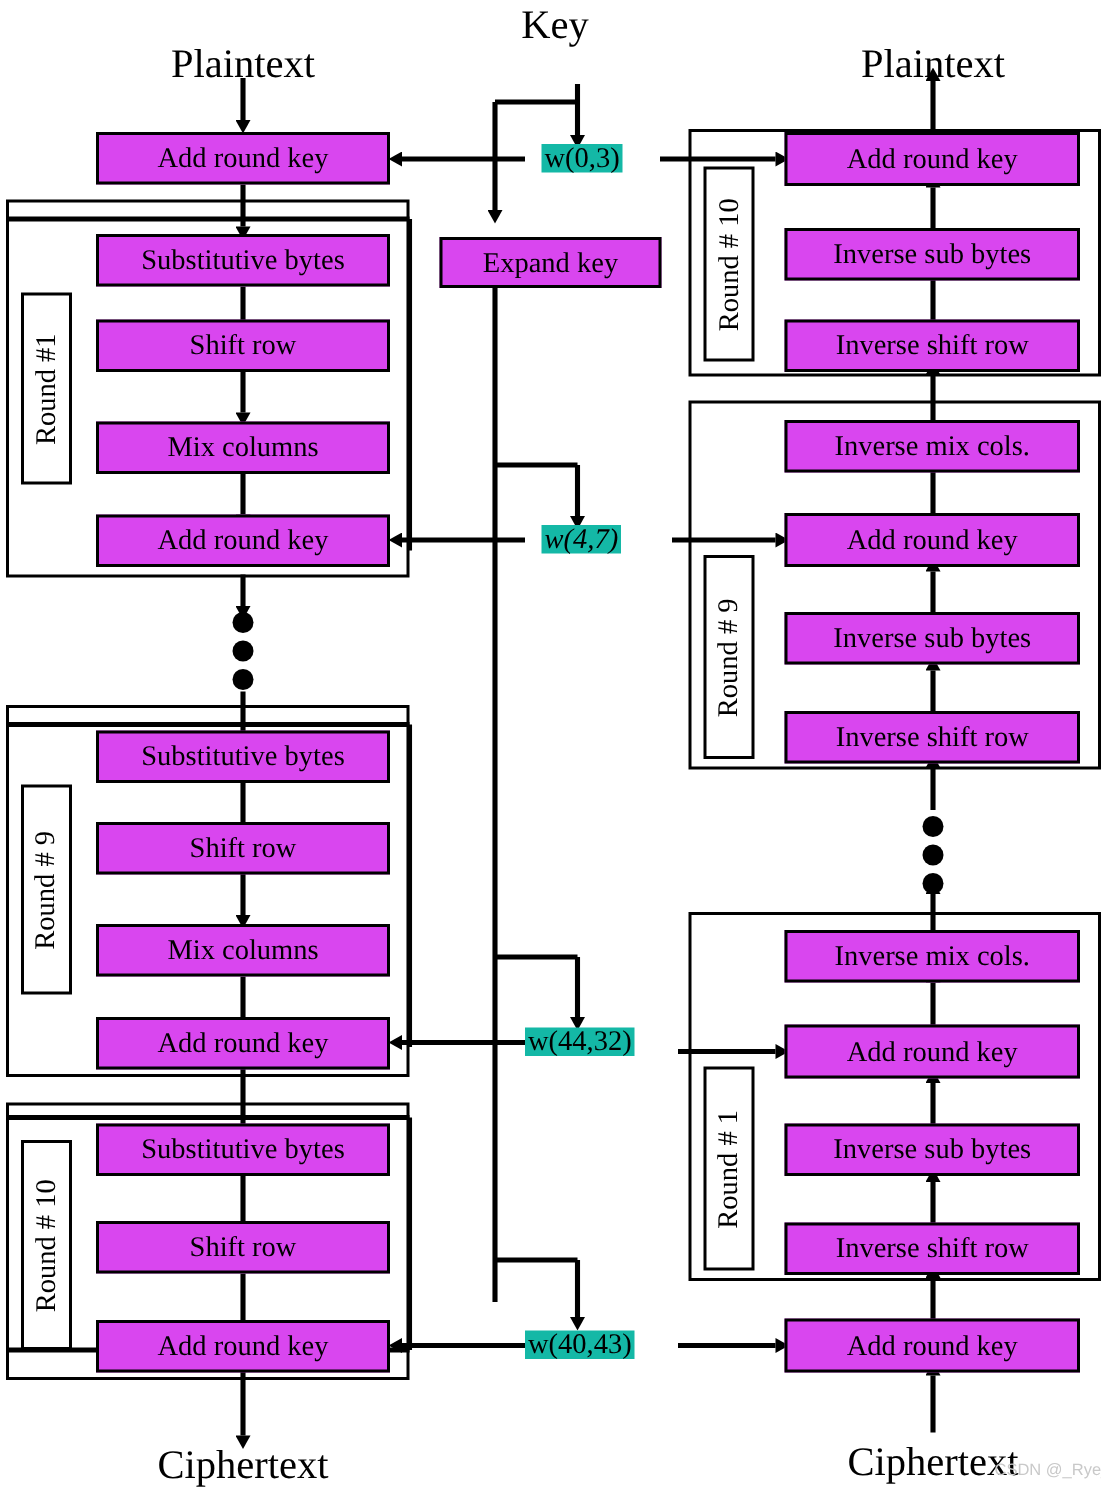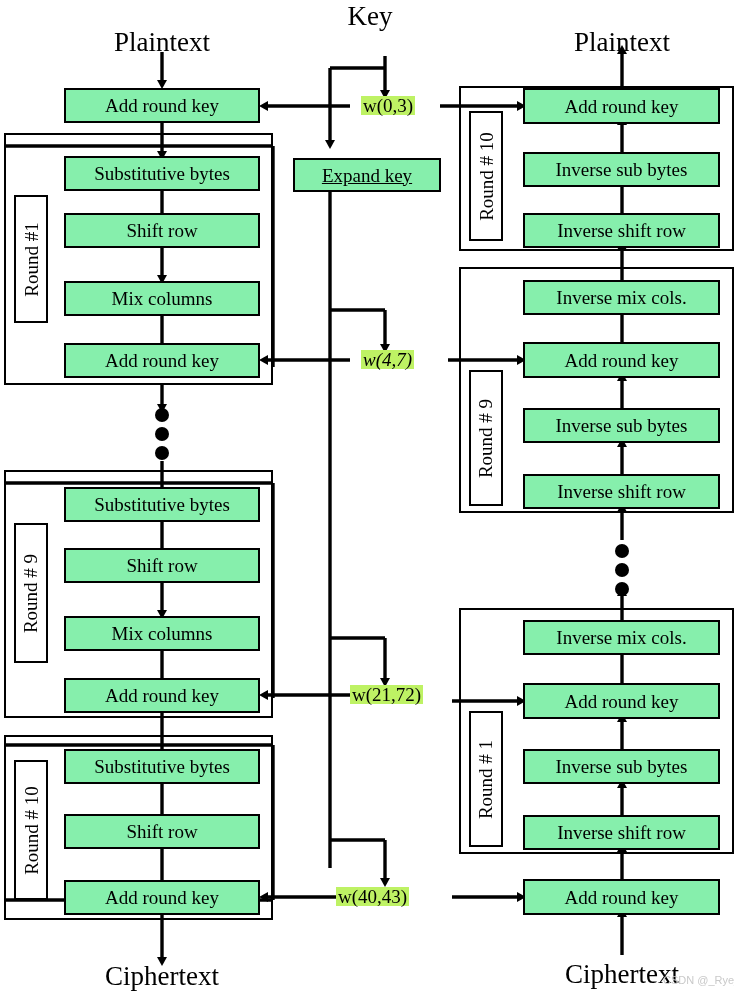--- a/index.html
+++ b/index.html
@@ -27,21 +27,21 @@
     font-size: 27px;
     line-height: 1;
     white-space: nowrap;
     color: #000;
   }
   .lbl.c { transform: translateX(-50%); }
   .opbox {
     position: absolute;
     box-sizing: border-box;
     border: 2.5px solid #000;
-    background: #86efac;
+    background: #d946ef;
     display: flex;
     align-items: center;
     justify-content: center;
     font-size: 19px;
     line-height: 1;
     white-space: nowrap;
   }
   .roundouter {
     position: absolute;
     box-sizing: border-box;
@@ -62,21 +62,21 @@
     transform: rotate(-90deg);
     white-space: nowrap;
     font-size: 19px;
     line-height: 1;
   }
   .keylbl {
     position: absolute;
     font-size: 19px;
     line-height: 1;
     white-space: nowrap;
-    background: #bef264;
+    background: #14b8a6;
     padding: 0 2px;
   }
   .watermark {
     position: absolute;
     font-size: 11px;
     color: #c9c9c9;
     white-space: nowrap;
     font-family: "Liberation Sans", sans-serif;
   }
 </style>
@@ -222,26 +222,26 @@
   <div class="roundouter" style="left:4px; top:735px; width:269px; height:185px;"></div>
   <div class="roundtag" style="left:14px; top:760px; width:34px; height:140px;">
     <span>Round # 10</span>
   </div>
   <div class="opbox" style="left:64px; top:749px; width:196px; height:35px;">Substitutive bytes</div>
   <div class="opbox" style="left:64px; top:814px; width:196px; height:35px;">Shift row</div>
   <div class="opbox" style="left:64px; top:880px; width:196px; height:35px;">Add round key</div>
 
   <div class="lbl c" style="left:162px; top:963px;">Ciphertext</div>
 
-  <div class="opbox" style="left:293px; top:158px; width:148px; height:34px;text-decoration:underline;">Expand key</div>
+  <div class="opbox" style="left:293px; top:158px; width:148px; height:34px;">Expand key</div>
 
   <div class="keylbl" style="left:361px; top:96px;">w(0,3)</div>
   <div class="keylbl" style="left:361px; top:350px;font-style:italic;">w(4,7)</div>
-  <div class="keylbl" style="left:350px; top:685px;">w(21,72)</div>
-  <div class="keylbl" style="left:336px; top:887px;">w(40,43)</div>
+  <div class="keylbl" style="left:350px; top:685px;">w(44,32)</div>
+  <div class="keylbl" style="left:350px; top:887px;">w(40,43)</div>
 
   <div class="roundouter" style="left:459px; top:86px; width:275px; height:165px;"></div>
   <div class="roundtag" style="left:469px; top:111px; width:34px; height:130px;">
     <span>Round # 10</span>
   </div>
   <div class="opbox" style="left:523px; top:88px; width:197px; height:36px;">Add round key</div>
   <div class="opbox" style="left:523px; top:152px; width:197px; height:35px;">Inverse sub bytes</div>
   <div class="opbox" style="left:523px; top:213px; width:197px; height:35px;">Inverse shift row</div>
 
   <div class="roundouter" style="left:459px; top:267px; width:275px; height:246px;"></div>

